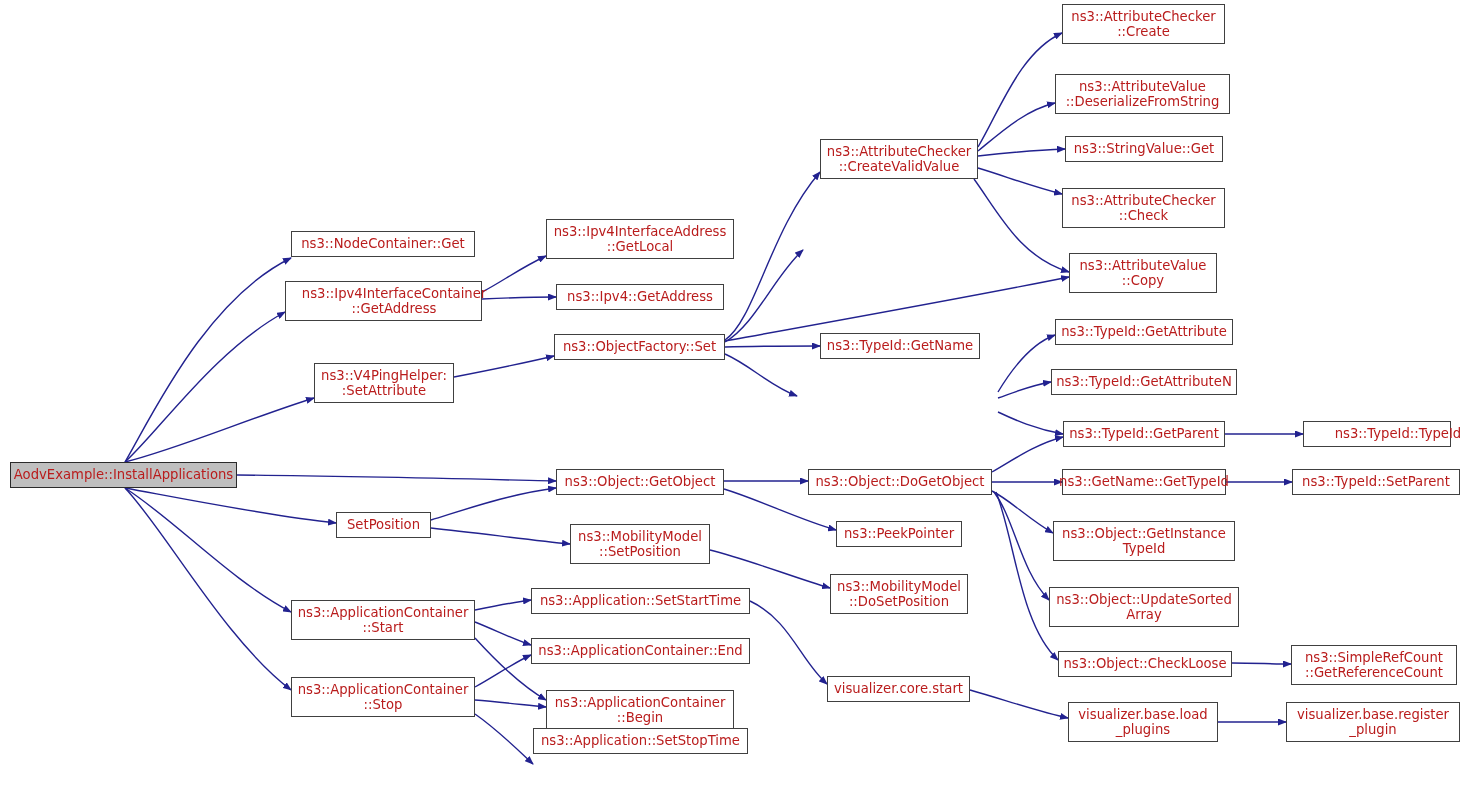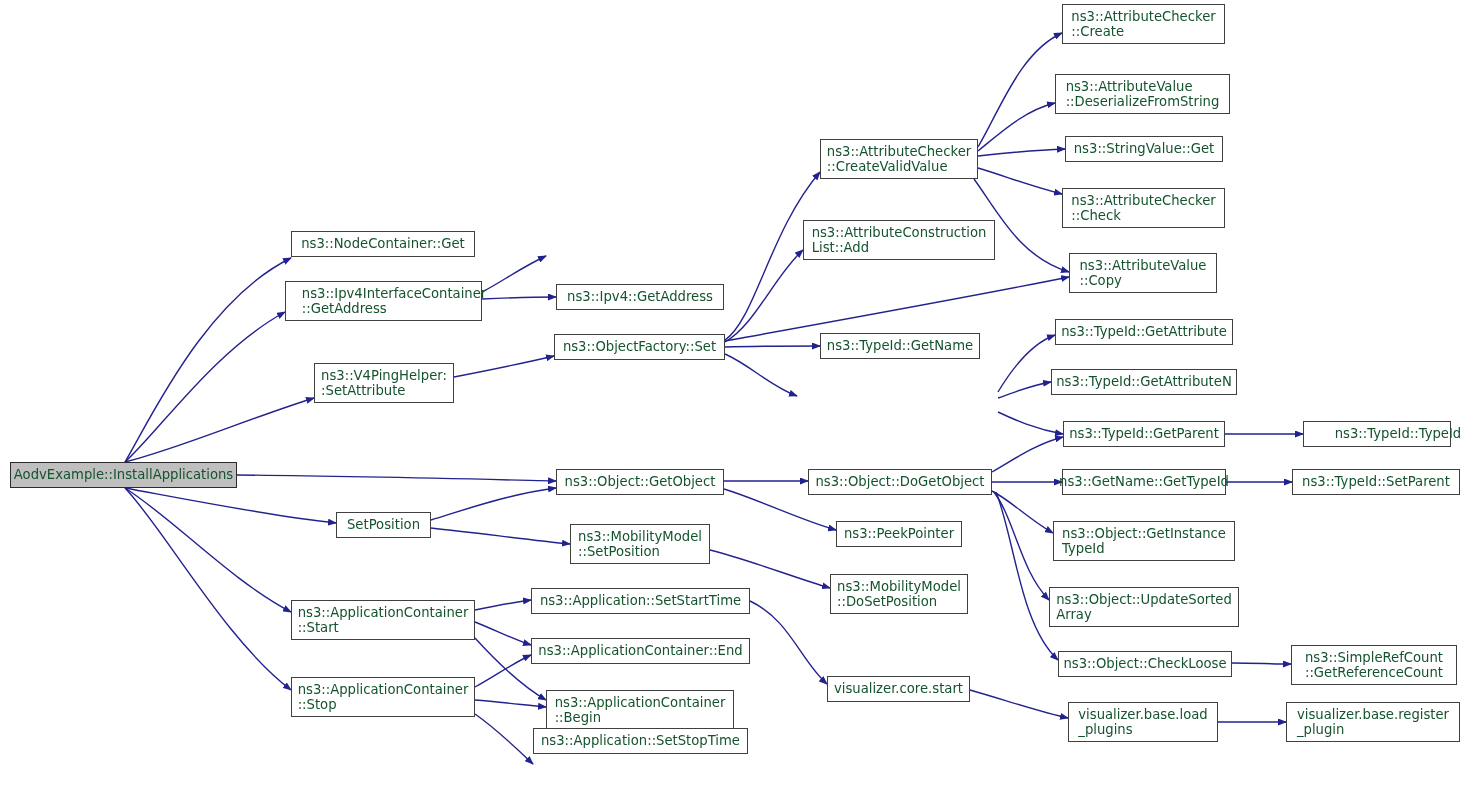--- a/index.html
+++ b/index.html
@@ -4,27 +4,27 @@
 <style>
   html,body{margin:0;padding:0;background:#ffffff;}
   body{font-family:"DejaVu Sans","Liberation Sans",sans-serif;}
   #graph{position:relative;width:1461px;height:788px;background:#ffffff;overflow:hidden;}
   #edges{position:absolute;left:0;top:0;width:1461px;height:788px;}
   .node{
     position:absolute;
     box-sizing:border-box;
     border:1px solid #404040;
     background:#ffffff;
-    color:#14532d;
+    color:#b91c1c;
     font-size:13.2px;
     line-height:15.5px;
     display:flex;
     align-items:center;
     justify-content:center;
-    text-align:left;
+    text-align:center;
     white-space:pre-line;
     padding:0 3px;
     z-index:5;
   }
   .node.root{
     background:#bfbfbf;
     border:1px solid #2b2b2b;
   }
 </style>
 </head>
@@ -89,34 +89,34 @@
     <div class="node" style="left: 291px; top: 231px; width: 184px; height: 26px;">ns3::NodeContainer::Get</div>
     <div class="node" style="left: 285px; top: 281px; width: 197px; height: 40px; padding-left: 24px;">ns3::Ipv4InterfaceContainer
 ::GetAddress</div>
     <div class="node" style="left: 314px; top: 363px; width: 140px; height: 40px;">ns3::V4PingHelper:
 :SetAttribute</div>
     <div class="node" style="left: 336px; top: 512px; width: 95px; height: 26px;">SetPosition</div>
     <div class="node" style="left: 291px; top: 600px; width: 184px; height: 40px;">ns3::ApplicationContainer
 ::Start</div>
     <div class="node" style="left: 291px; top: 677px; width: 184px; height: 40px;">ns3::ApplicationContainer
 ::Stop</div>
+    <div class="node" style="left: 546px; top: 219px; width: 188px; height: 40px;">ns3::Ipv4InterfaceAddress
+::GetLocal</div>
     <div class="node" style="left: 556px; top: 284px; width: 168px; height: 26px;">ns3::Ipv4::GetAddress</div>
     <div class="node" style="left: 554px; top: 334px; width: 171px; height: 26px;">ns3::ObjectFactory::Set</div>
     <div class="node" style="left: 556px; top: 469px; width: 168px; height: 26px;">ns3::Object::GetObject</div>
     <div class="node" style="left: 570px; top: 524px; width: 140px; height: 40px;">ns3::MobilityModel
 ::SetPosition</div>
     <div class="node" style="left: 531px; top: 588px; width: 219px; height: 26px;">ns3::Application::SetStartTime</div>
     <div class="node" style="left: 531px; top: 638px; width: 219px; height: 26px;">ns3::ApplicationContainer::End</div>
     <div class="node" style="left: 546px; top: 690px; width: 188px; height: 40px;">ns3::ApplicationContainer
 ::Begin</div>
     <div class="node" style="left: 533px; top: 728px; width: 215px; height: 26px;">ns3::Application::SetStopTime</div>
     <div class="node" style="left: 820px; top: 139px; width: 158px; height: 40px;">ns3::AttributeChecker
 ::CreateValidValue</div>
-    <div class="node" style="left: 803px; top: 220px; width: 192px; height: 40px;">ns3::AttributeConstruction
-List::Add</div>
     <div class="node" style="left: 820px; top: 333px; width: 160px; height: 26px;">ns3::TypeId::GetName</div>
     <div class="node" style="left: 808px; top: 469px; width: 184px; height: 26px;">ns3::Object::DoGetObject</div>
     <div class="node" style="left: 836px; top: 521px; width: 126px; height: 26px;">ns3::PeekPointer</div>
     <div class="node" style="left: 830px; top: 574px; width: 138px; height: 40px;">ns3::MobilityModel
 ::DoSetPosition</div>
     <div class="node" style="left: 827px; top: 676px; width: 143px; height: 26px;">visualizer.core.start</div>
     <div class="node" style="left: 1062px; top: 4px; width: 163px; height: 40px;">ns3::AttributeChecker
 ::Create</div>
     <div class="node" style="left: 1055px; top: 74px; width: 175px; height: 40px;">ns3::AttributeValue
 ::DeserializeFromString</div>

